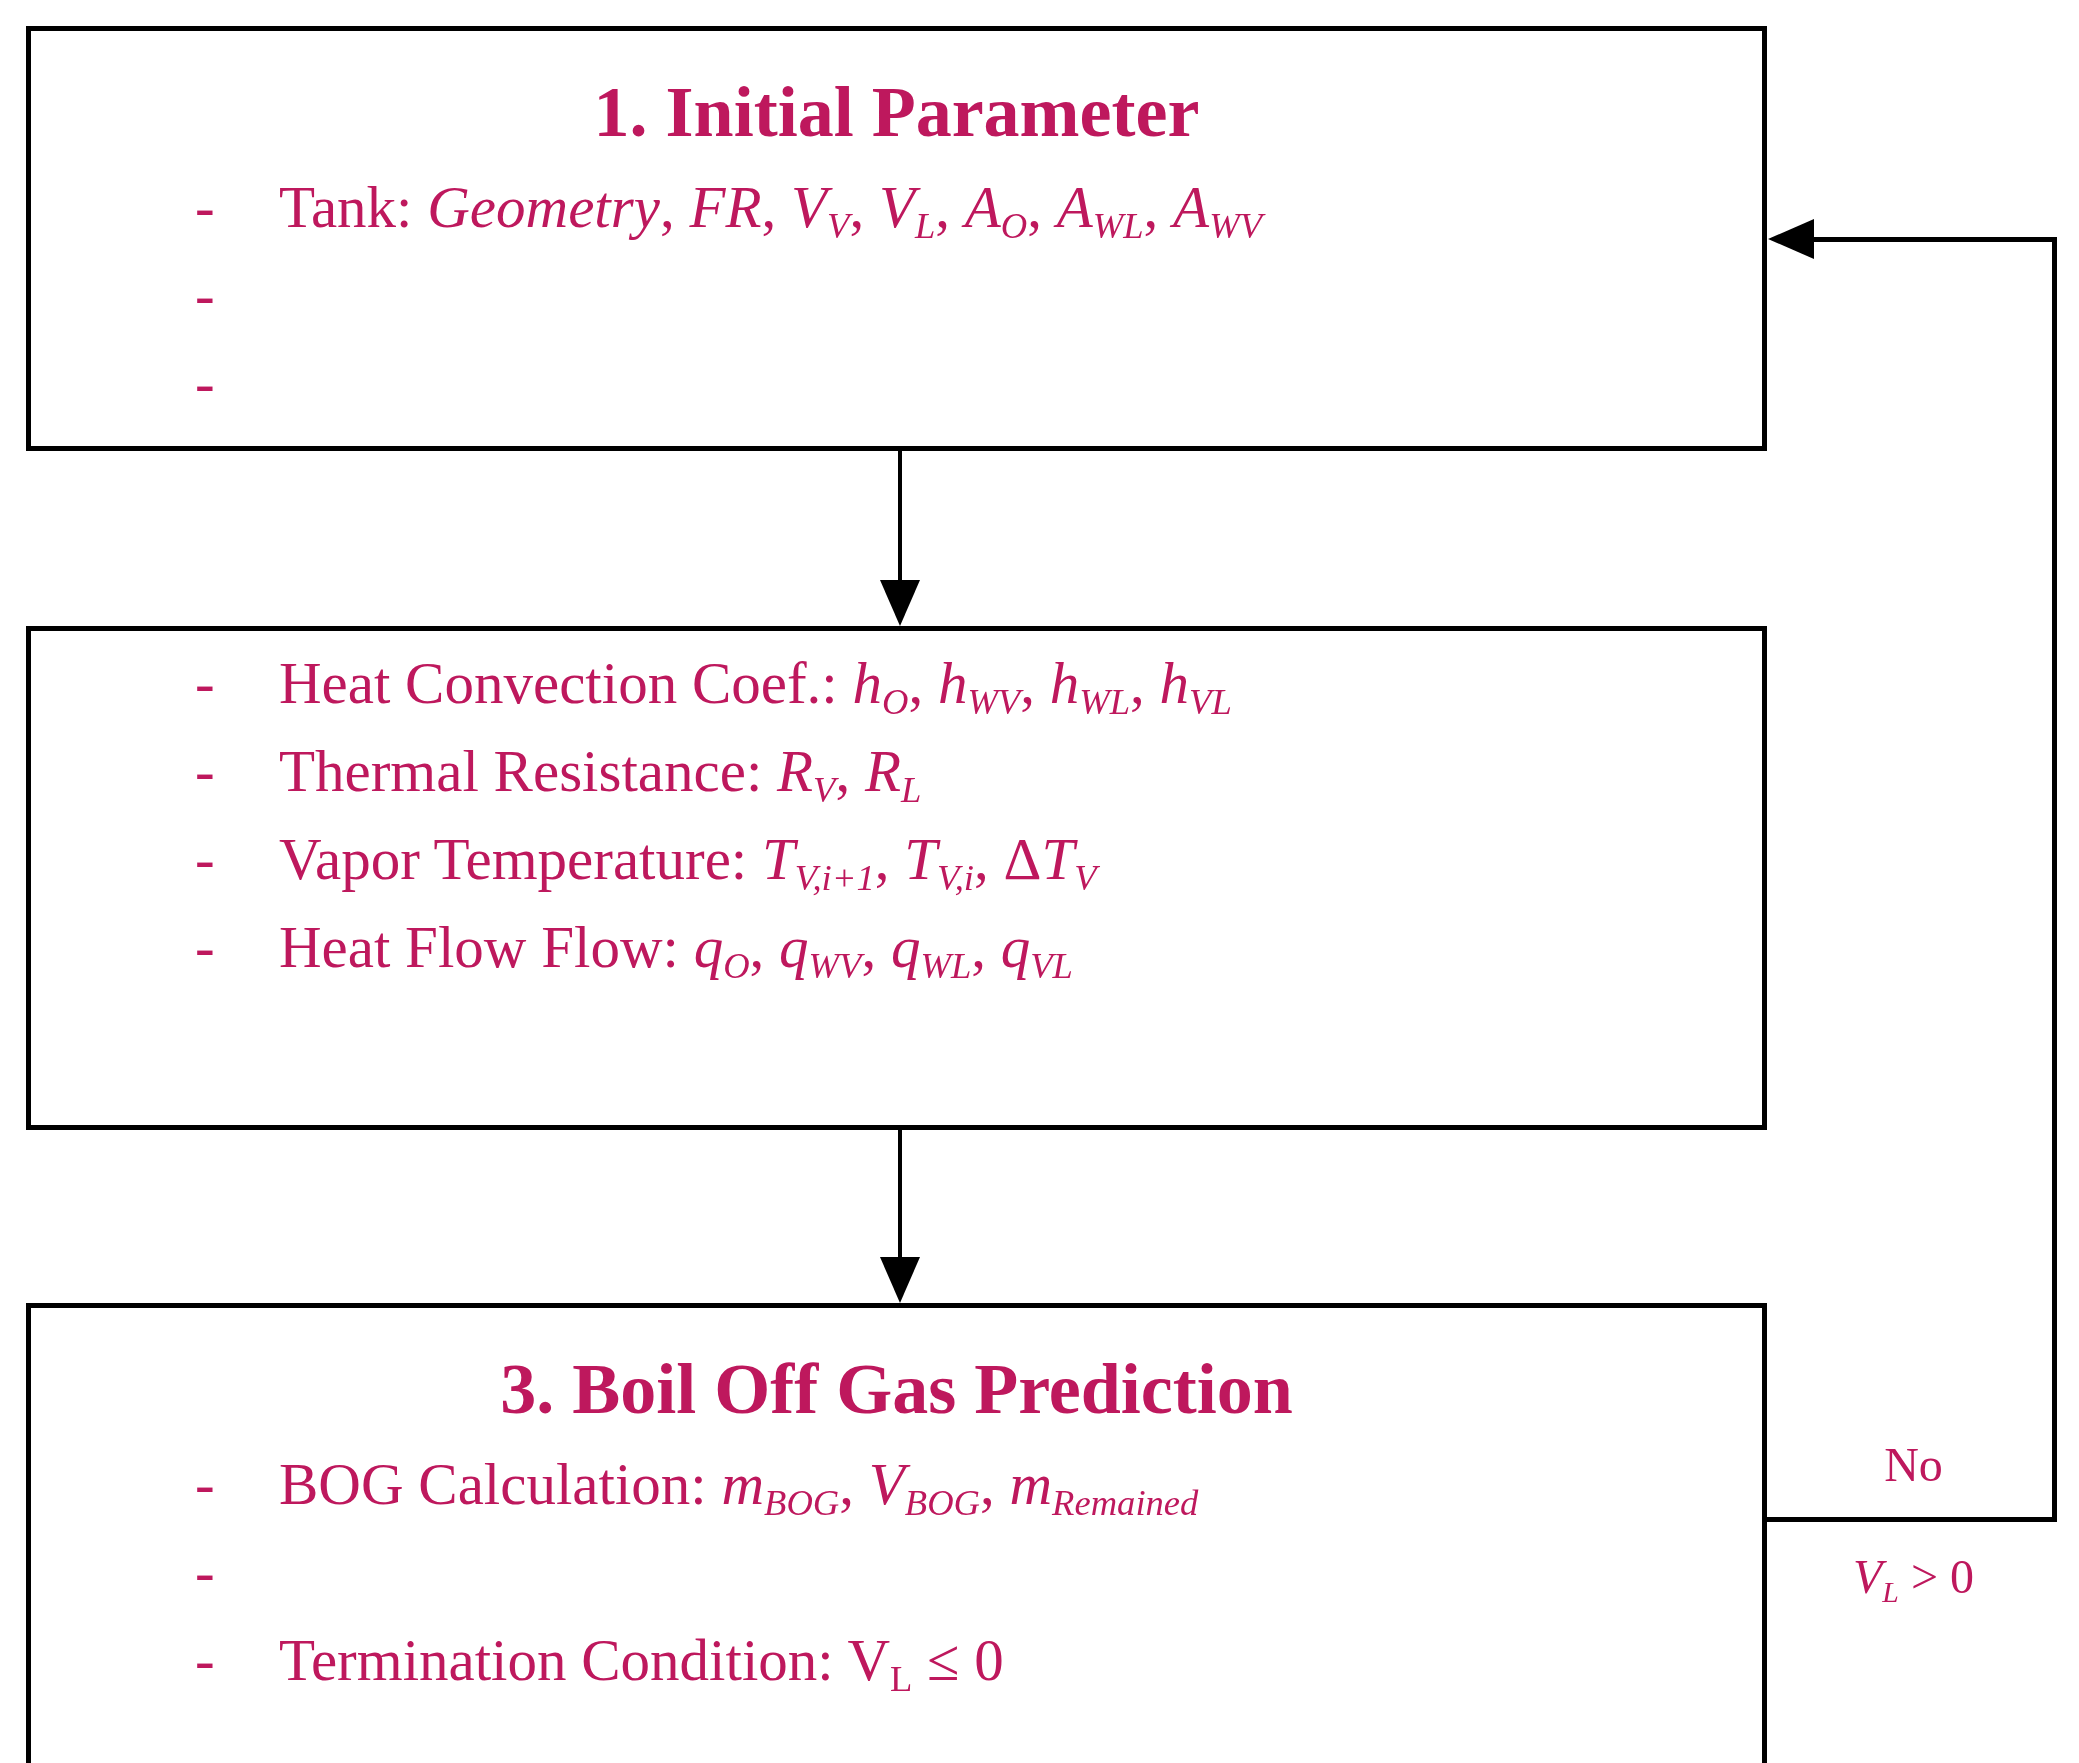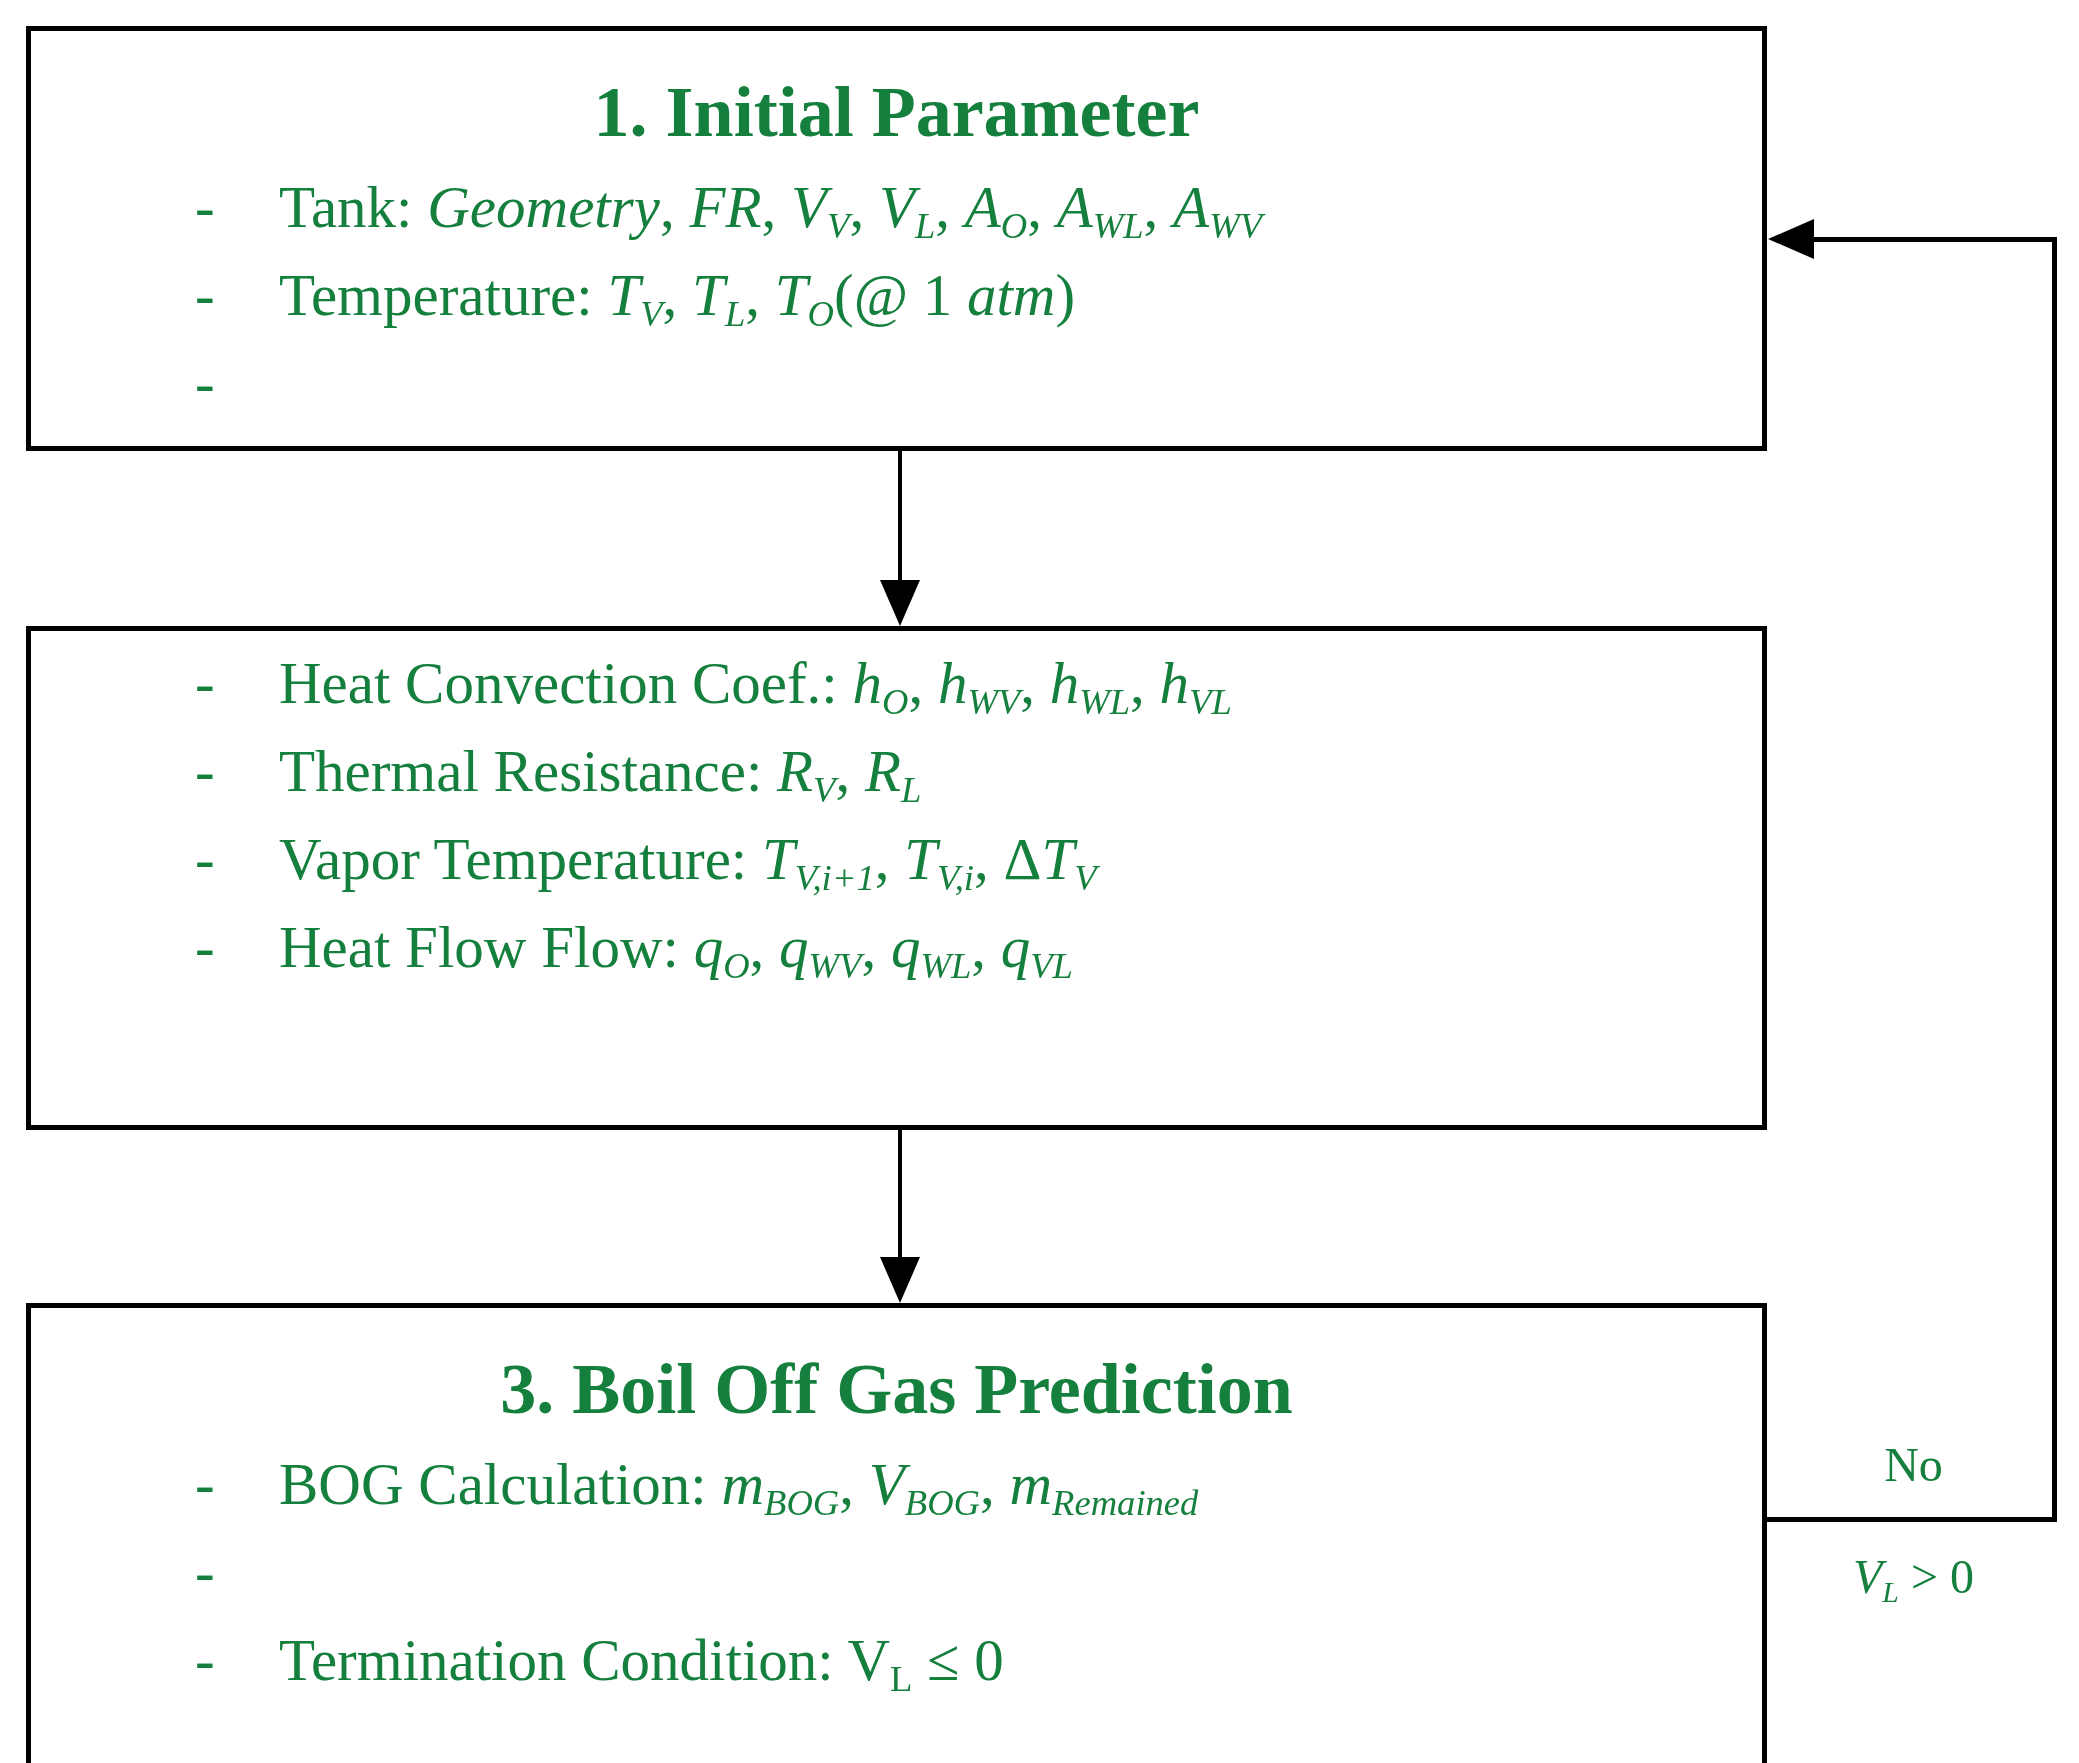--- a/index.html
+++ b/index.html
@@ -1,21 +1,21 @@
 <!DOCTYPE html>
 <html style="font-size:15px"><head>
 <meta charset="utf-8">
 <style>
   html, body { margin:0; padding:0; background:#ffffff; }
   .canvas {
     position: relative;
     width: 2079px;
     height: 1763px;
     background: #ffffff;
-    color: #15803d;
+    color: #be185d;
     font-family: "Liberation Serif", serif;
     overflow: hidden;
   }
   .flowbox {
     position: absolute;
     left: 26px;
     width: 1741px;
     border: 5.7px solid #000000;
     background: #ffffff;
     box-sizing: border-box;
@@ -99,21 +99,20 @@
 
   <div class="flowbox" id="box1">
     <div class="box-title">1. Initial Parameter</div>
     <div class="items">
       <div class="item">
         <span class="dash">-</span>
         <span class="item-text"><span class="seg-r">Tank: </span><span class="seg-i">Geometry</span><span class="seg-r">, </span><span class="seg-i">FR</span><span class="seg-r">, </span><span class="seg-i">V</span><sub class="seg-i">V</sub><span class="seg-r">, </span><span class="seg-i">V</span><sub class="seg-i">L</sub><span class="seg-r">, </span><span class="seg-i">A</span><sub class="seg-i">O</sub><span class="seg-r">, </span><span class="seg-i">A</span><sub class="seg-i">WL</sub><span class="seg-r">, </span><span class="seg-i">A</span><sub class="seg-i">WV</sub></span>
       </div>
       <div class="item">
         <span class="dash">-</span>
-        <span class="item-text"><span class="seg-r">Temperature: </span><span class="seg-i">T</span><sub class="seg-i">V</sub><span class="seg-r">, </span><span class="seg-i">T</span><sub class="seg-i">L</sub><span class="seg-r">, </span><span class="seg-i">T</span><sub class="seg-i">O</sub><span class="seg-r">(@ 1 </span><span class="seg-i">atm</span><span class="seg-r">)</span></span>
       </div>
       <div class="item">
         <span class="dash">-</span>
       </div>
     </div>
   </div>
 
   <div class="vline" id="conn1-line"></div>
   <div class="arrow-down" id="conn1-head"></div>
 

